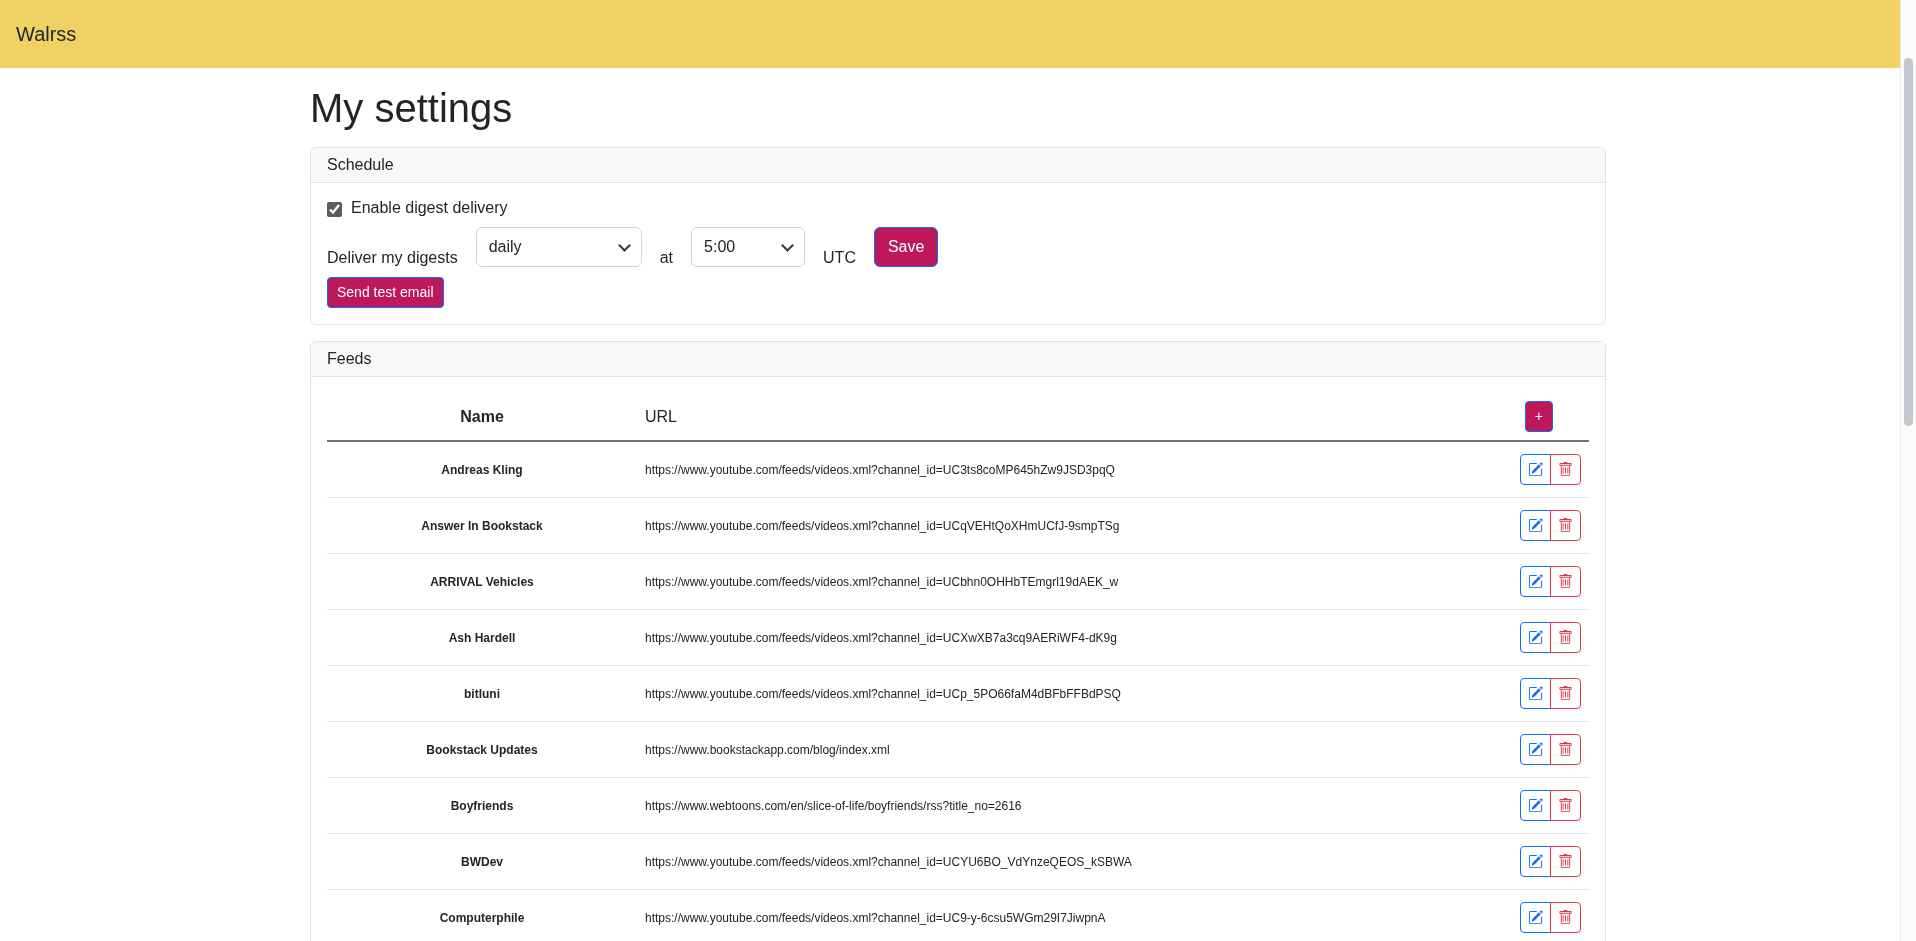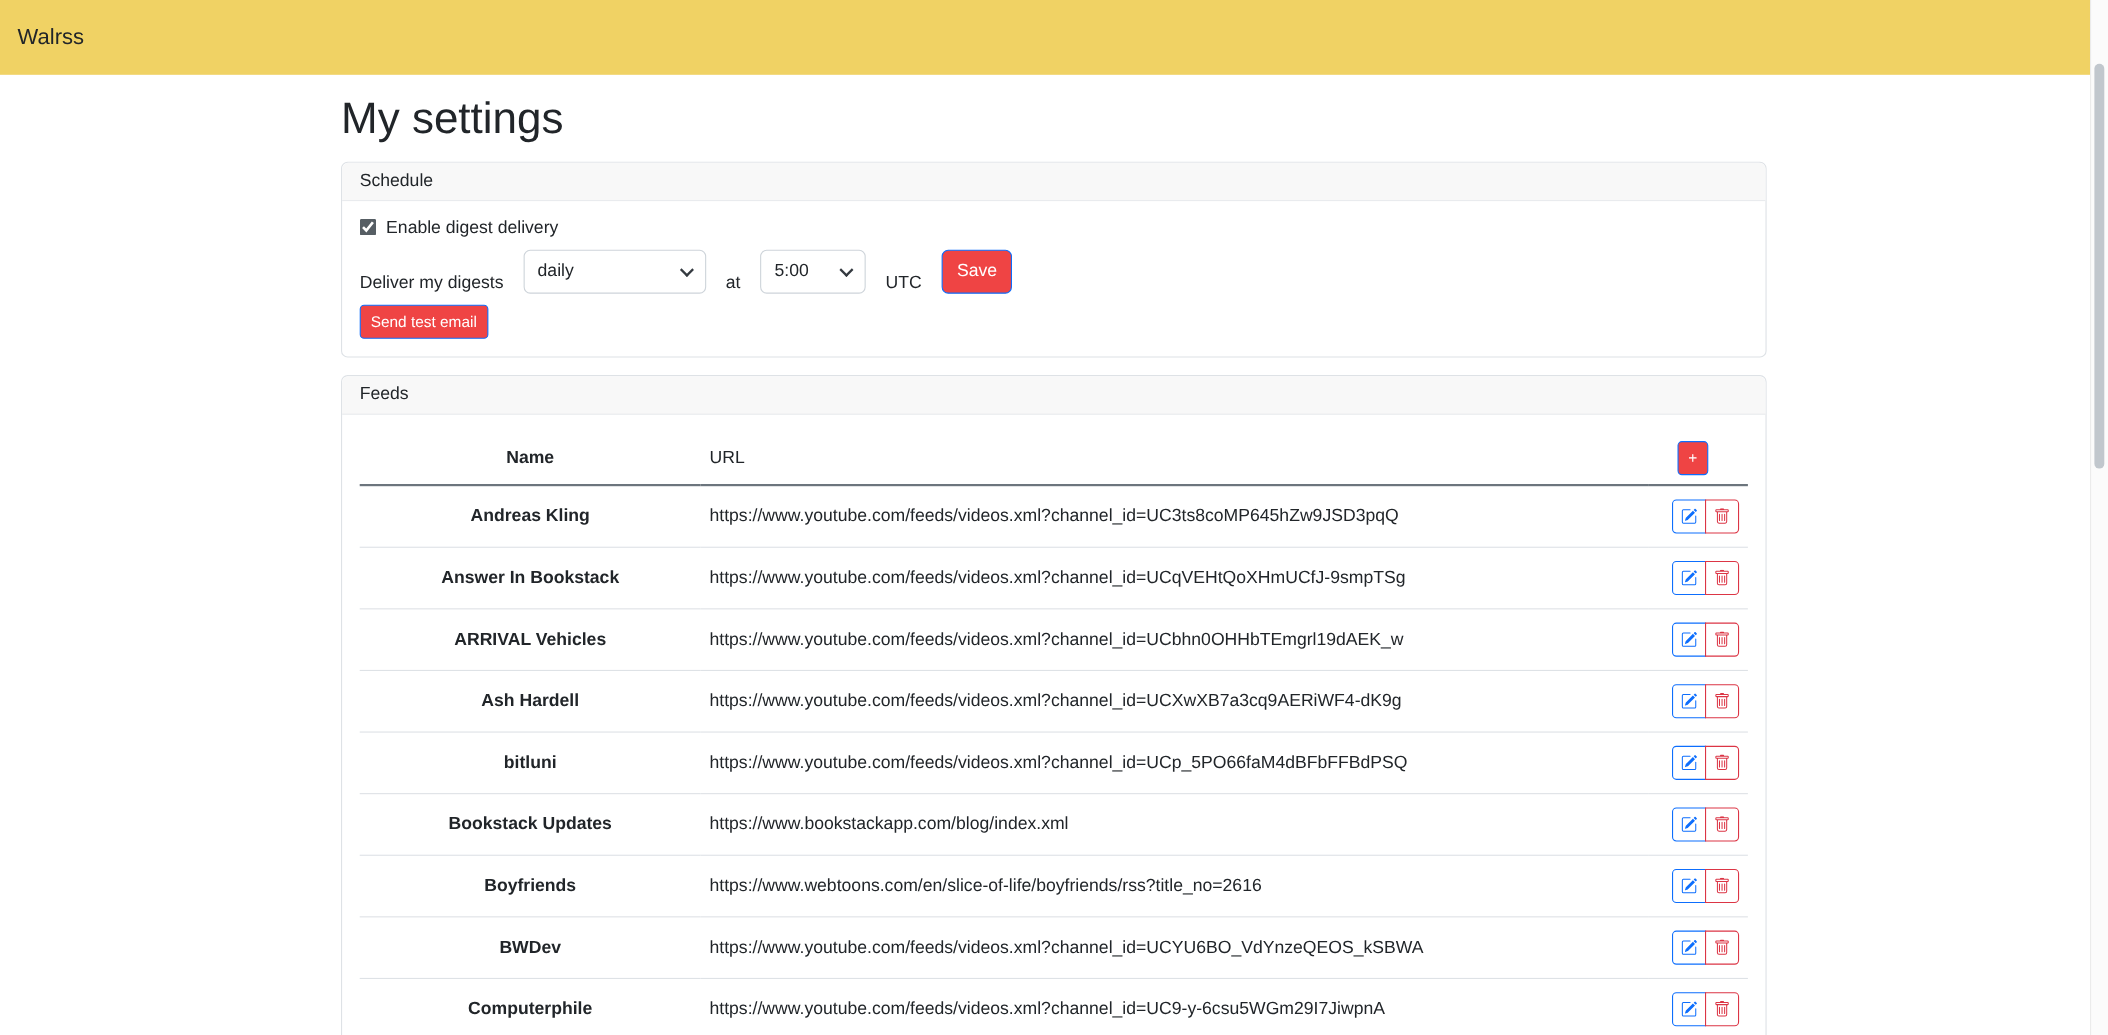--- a/index.html
+++ b/index.html
@@ -25,62 +25,62 @@
 
   .card { border: 1px solid #dee2e6; border-radius: 6px; background: #fff; }
   .card + .card { margin-top: 16px; }
   .card-header {
     padding: 8px 16px; background: #f8f8f8;
     border-bottom: 1px solid #dee2e6; border-radius: 6px 6px 0 0;
   }
   .card-body { padding: 16px; }
 
   
-  .form-check { display: flex; align-items: flex-start; margin-bottom: 10px; }
+  .form-check { display: flex; align-items: flex-end; margin-bottom: 10px; }
   .form-check input[type="checkbox"] {
     width: 15px; height: 15px; margin: 0 9px 0 0; accent-color: #565e64; cursor: pointer;
   }
   .controls-row { display: flex; align-items: flex-end; margin-bottom: 10px; }
   .controls-row > * + * { margin-left: 18px; }
   .select-wrap { position: relative; display: inline-block; }
   select {
     appearance: none; -webkit-appearance: none; -moz-appearance: none;
     border: 1px solid #ced4da; border-radius: 6px; background: #fff;
     font-family: inherit; font-size: 16px; line-height: 24px; color: #212529;
     padding: 7px 34px 7px 12px; cursor: pointer;
   }
   .select-freq select { width: 166px; }
-  .select-time select { width: 96px; }
+  .select-time select { width: 114px; }
   .select-wrap::after {
     content: ""; position: absolute; right: 13px; top: 50%;
     width: 7px; height: 7px;
     border-right: 2px solid #343a40; border-bottom: 2px solid #343a40;
     transform: translateY(-68%) rotate(45deg); pointer-events: none;
   }
 
   .btn {
     display: inline-flex; align-items: center; justify-content: center;
     border: 1px solid transparent; border-radius: 6px;
     font-family: inherit; font-size: 16px; line-height: 24px;
     padding: 7px 13px; cursor: pointer;
   }
-  .btn-primary { background: #ef4444; border-color: #0d6efd; color: #fff; }
+  .btn-primary { background: #be185d; border-color: #0d6efd; color: #fff; }
   .btn-sm { font-size: 14px; line-height: 21px; padding: 4px 9px; border-radius: 4px; }
 
   
   table.feeds-table { width: 100%; border-collapse: collapse; }
   .feeds-table thead th {
     text-align: left; vertical-align: middle;
     padding: 8px; font-weight: 700; font-size: 16px;
     border-bottom: 2px solid #6c757d;
   }
   .feeds-table thead th.actions { text-align: right; padding-right: 36px; }
   .feeds-table tbody th, .feeds-table tbody td {
     text-align: left; vertical-align: middle;
-    padding: 12px 8px; font-size: 16px;
+    padding: 12px 8px; font-size: 12px;
     border-bottom: 1px solid #dee2e6;
   }
   .feeds-table .name { font-weight: 700; width: 310px; text-align: center; }
   .feeds-table .url { font-weight: 400; }
   .feeds-table td.actions { width: 90px; text-align: right; white-space: nowrap; }
 
   .icon-btn {
     display: inline-flex; align-items: center; justify-content: center;
     width: 31px; height: 31px; padding: 0; background: #fff; cursor: pointer; vertical-align: middle;
   }

